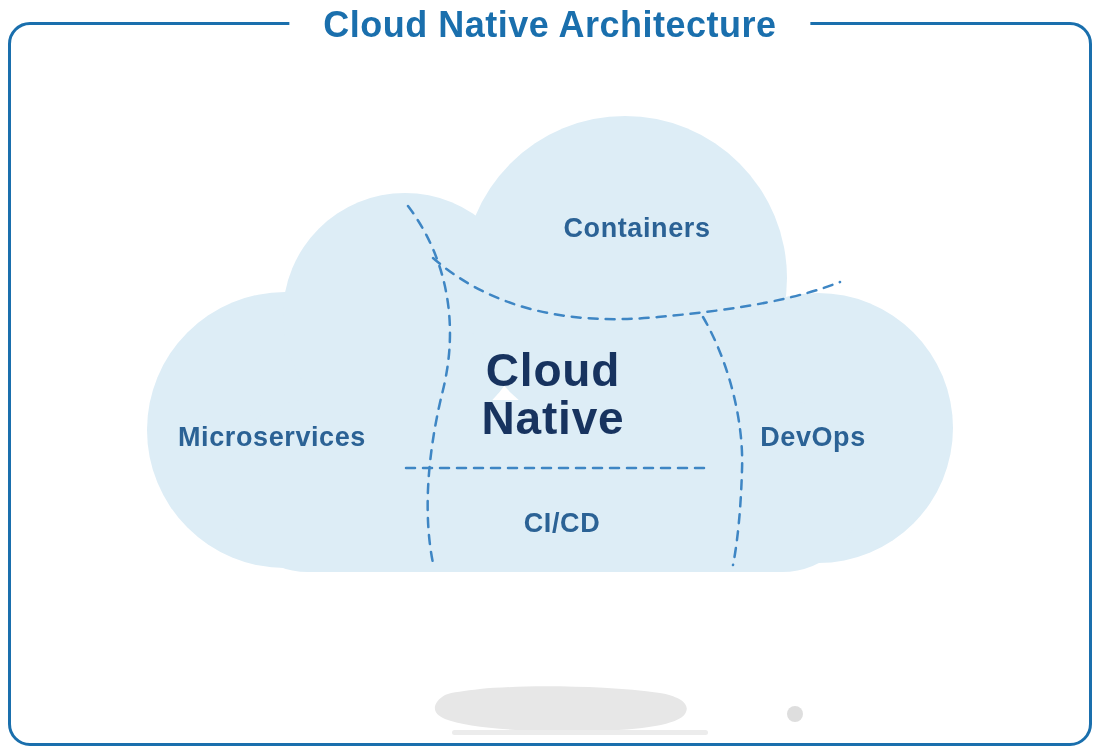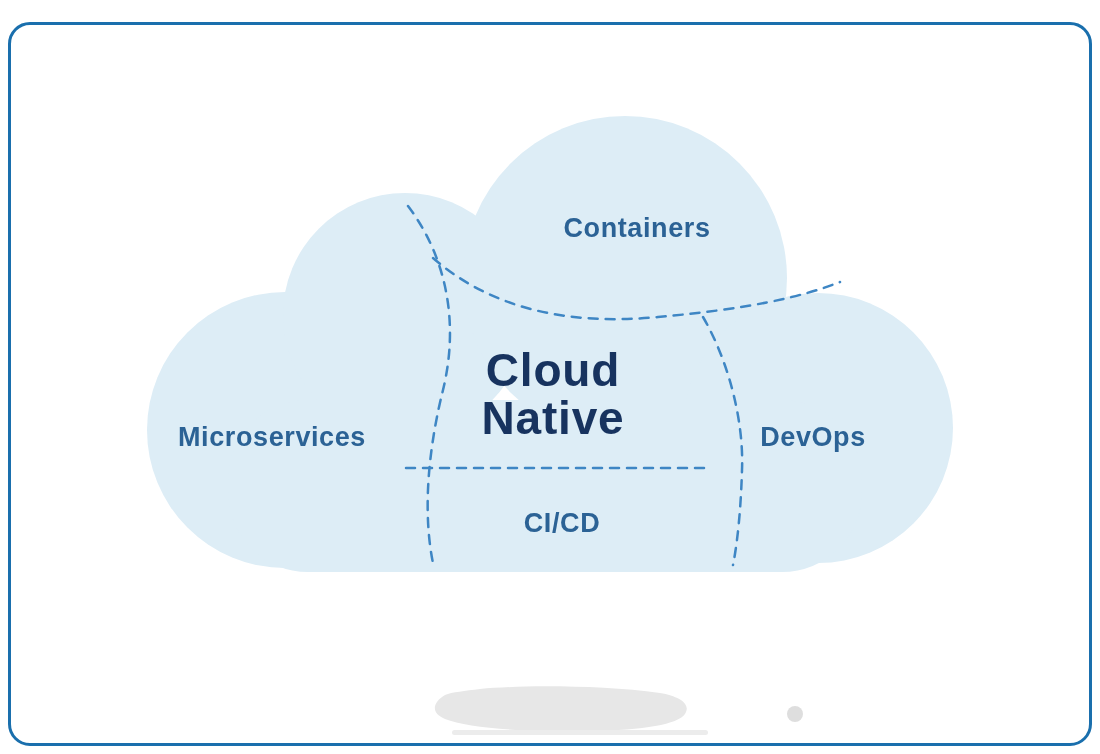--- a/index.html
+++ b/index.html
@@ -50,20 +50,21 @@
     letter-spacing: 0.8px;
   }
 </style>
 </head>
 <body>
 
 <div class="canvas">
 
   <div class="frame"></div>
 
+  <div class="title">Cloud Native Architecture</div>
 
   <svg class="diagram-svg" width="1100" height="754" viewBox="0 0 1100 754">
 
     <g fill="#ddedf6">
       <circle cx="285" cy="430" r="138"></circle>
       <circle cx="405" cy="315" r="122"></circle>
       <circle cx="625" cy="278" r="162"></circle>
       <circle cx="818" cy="428" r="135"></circle>
       <rect x="228" y="400" width="634" height="172" rx="80"></rect>
     </g>

